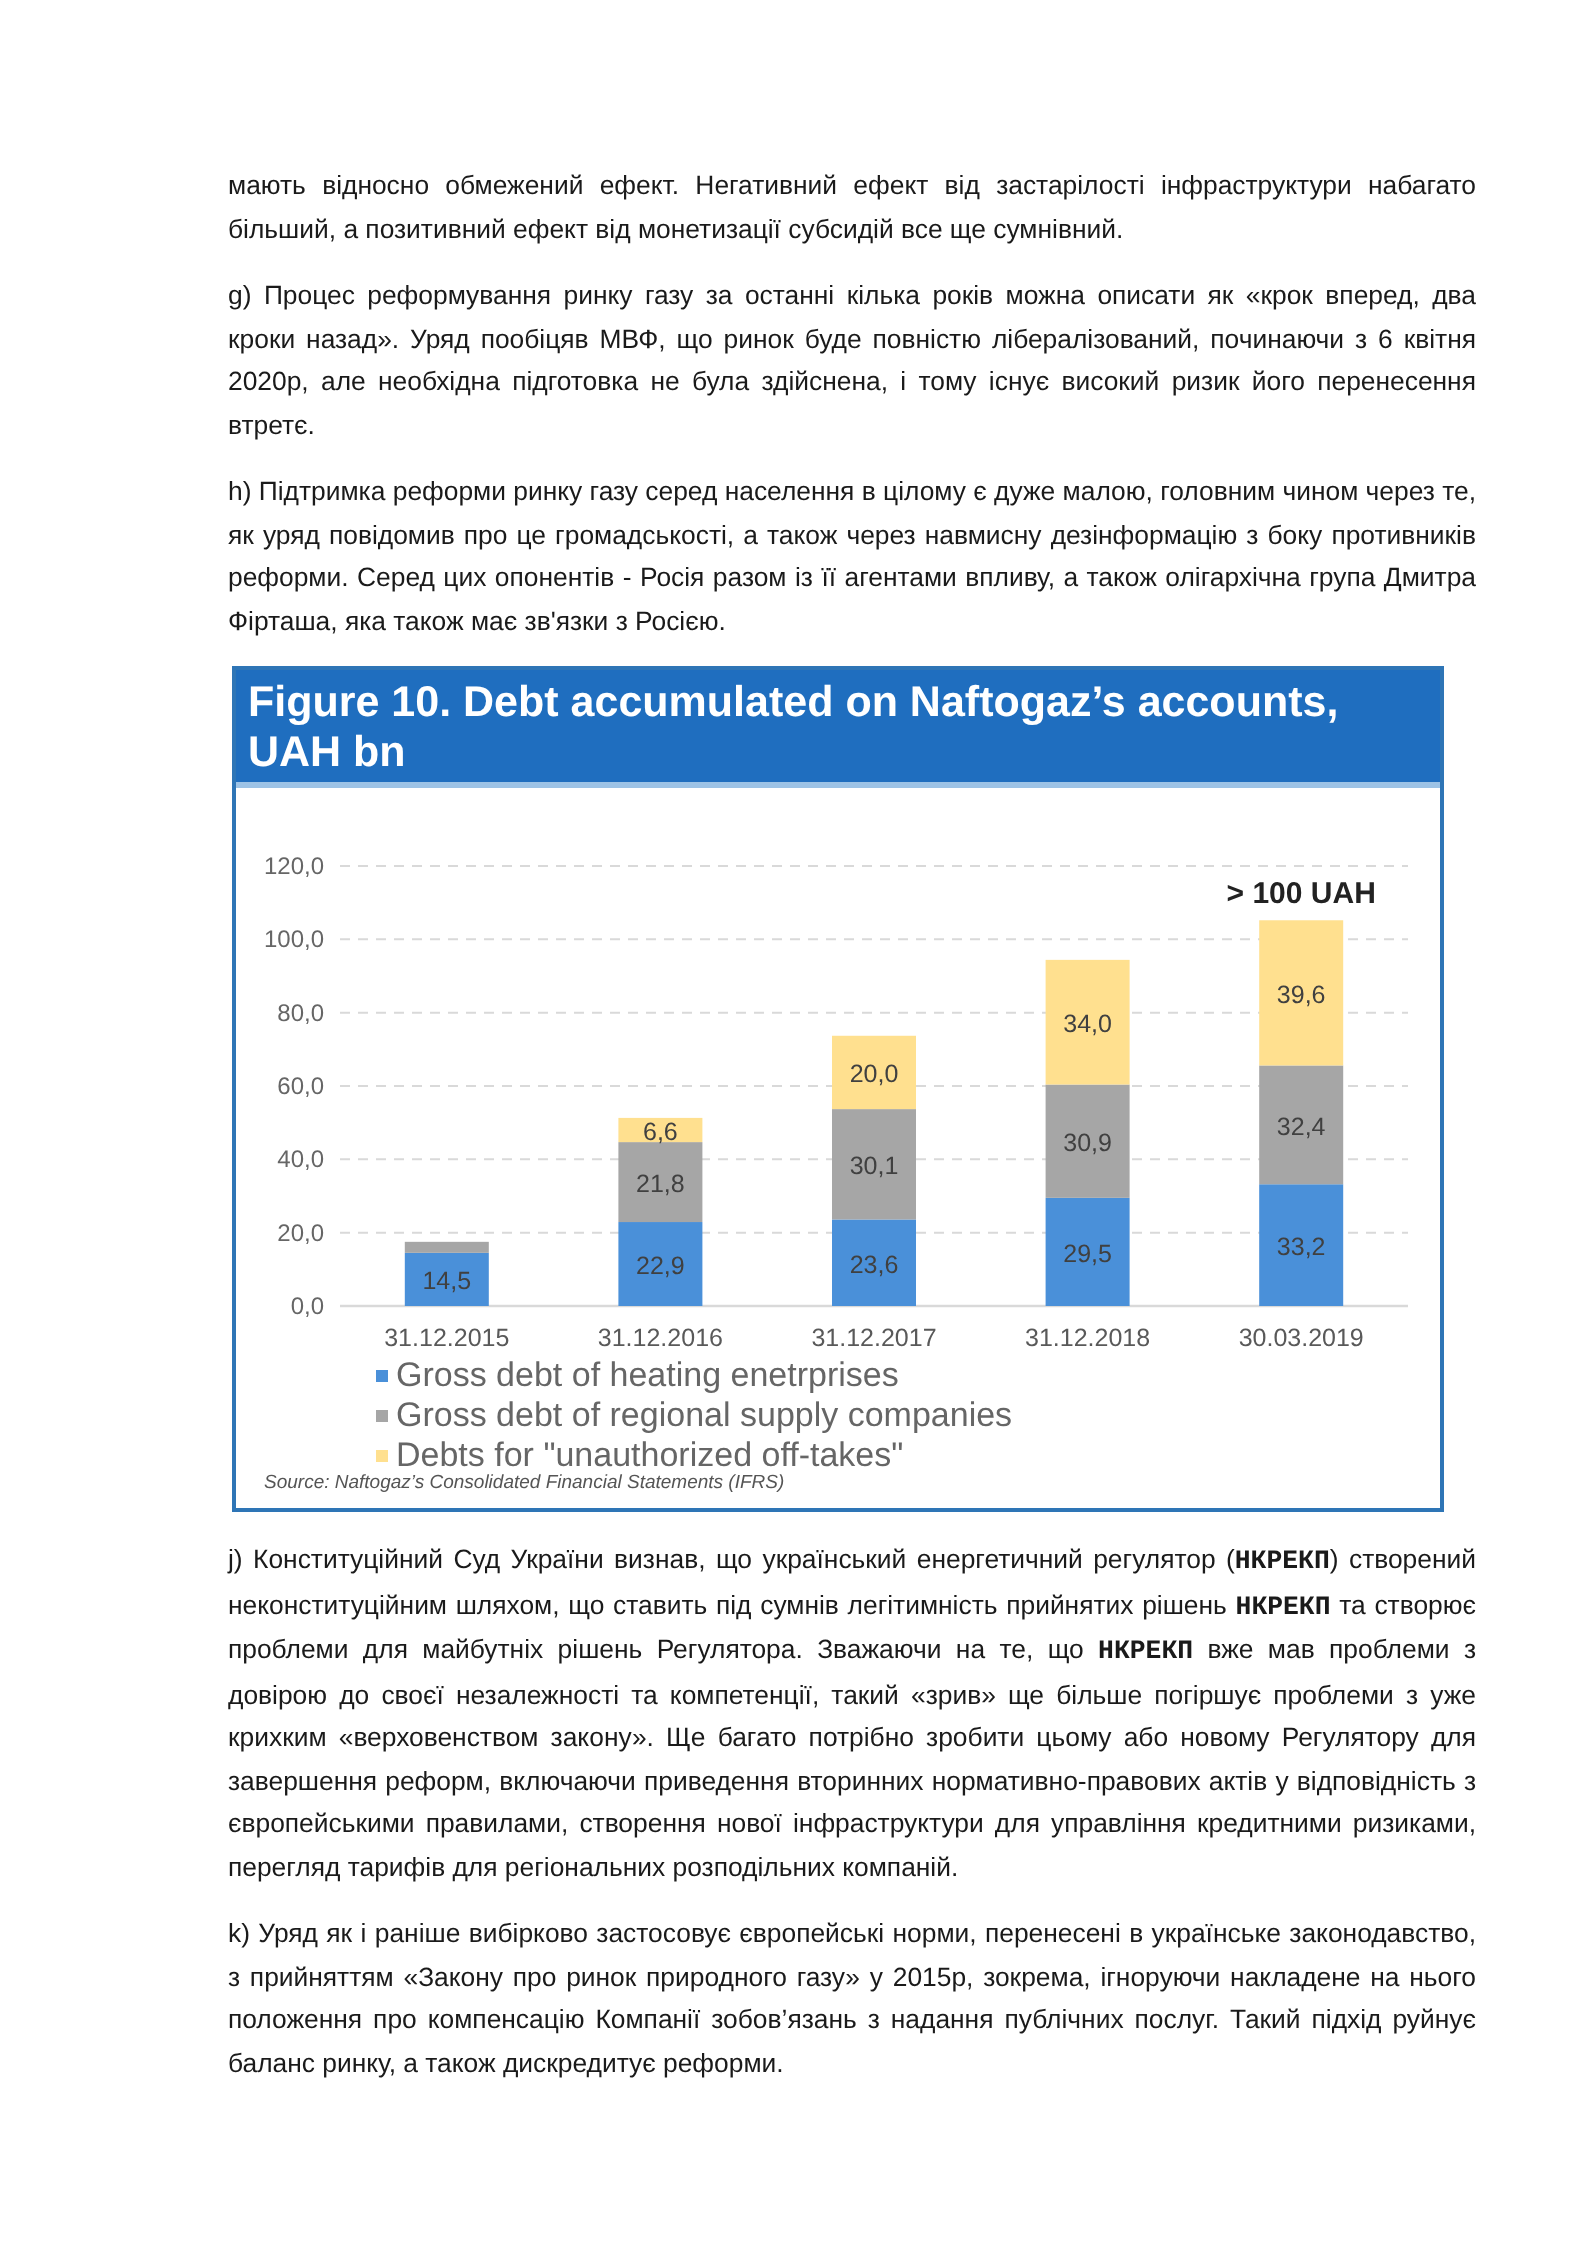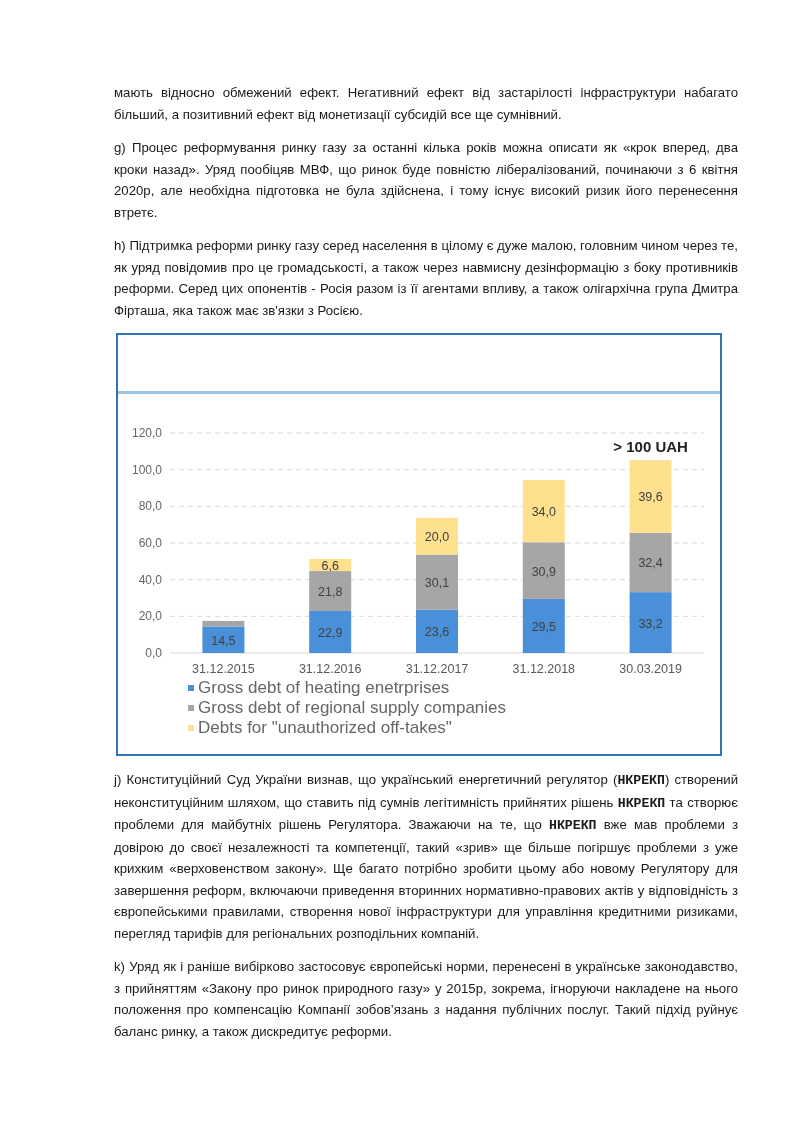--- a/index.html
+++ b/index.html
@@ -38,20 +38,24 @@
   </style>
 </head>
 <body>
 
 <div class="page">
   <p class="para">мають відносно обмежений ефект. Негативний ефект від застарілості інфраструктури набагато більший, а позитивний ефект від монетизації субсидій все ще сумнівний.</p>
   <p class="para">g) Процес реформування ринку газу за останні кілька років можна описати як «крок вперед, два кроки назад». Уряд пообіцяв МВФ, що ринок буде повністю лібералізований, починаючи з 6 квітня 2020р, але необхідна підготовка не була здійснена, і тому існує високий ризик його перенесення втретє.</p>
   <p class="para">h) Підтримка реформи ринку газу серед населення в цілому є дуже малою, головним чином через те, як уряд повідомив про це громадськості, а також через навмисну дезінформацію з боку противників реформи. Серед цих опонентів - Росія разом із її агентами впливу, а також олігархічна група Дмитра Фірташа, яка також має зв'язки з Росією.</p>
 
   <div class="figure">
+    <div class="fig-header">
+      <div>Figure 10. Debt accumulated on Naftogaz’s accounts,</div>
+      <div>UAH bn</div>
+    </div>
     <div class="fig-header-divider"></div>
     <svg id="chart" width="602" height="285">
         <text x="44" y="262" text-anchor="end" font-size="12" fill="#666" font-family="Liberation Sans, sans-serif">0,0</text>
         <line x1="52" x2="586" y1="221.33333333333334" y2="221.33333333333334" stroke="#d9d9d9" stroke-width="1" stroke-dasharray="5,4"></line>
         <text x="44" y="225.33333333333334" text-anchor="end" font-size="12" fill="#666" font-family="Liberation Sans, sans-serif">20,0</text>
         <line x1="52" x2="586" y1="184.66666666666669" y2="184.66666666666669" stroke="#d9d9d9" stroke-width="1" stroke-dasharray="5,4"></line>
         <text x="44" y="188.66666666666669" text-anchor="end" font-size="12" fill="#666" font-family="Liberation Sans, sans-serif">40,0</text>
         <line x1="52" x2="586" y1="148" y2="148" stroke="#d9d9d9" stroke-width="1" stroke-dasharray="5,4"></line>
         <text x="44" y="152" text-anchor="end" font-size="12" fill="#666" font-family="Liberation Sans, sans-serif">60,0</text>
         <line x1="52" x2="586" y1="111.33333333333334" y2="111.33333333333334" stroke="#d9d9d9" stroke-width="1" stroke-dasharray="5,4"></line>
@@ -89,19 +93,20 @@
         <rect x="511.5999999999999" y="197.13333333333333" width="42" height="60.866666666666674" fill="#4a90d9"></rect>
         <text x="532.5999999999999" y="232.56666666666666" text-anchor="middle" font-size="12.5" fill="#404040" font-family="Liberation Sans, sans-serif">33,2</text>
         <rect x="511.5999999999999" y="137.73333333333335" width="42" height="59.39999999999998" fill="#a6a6a6"></rect>
         <text x="532.5999999999999" y="172.43333333333334" text-anchor="middle" font-size="12.5" fill="#404040" font-family="Liberation Sans, sans-serif">32,4</text>
         <rect x="511.5999999999999" y="65.13333333333335" width="42" height="72.6" fill="#ffe08f"></rect>
         <text x="532.5999999999999" y="106.43333333333335" text-anchor="middle" font-size="12.5" fill="#404040" font-family="Liberation Sans, sans-serif">39,6</text>
         <text x="532.5999999999999" y="278" text-anchor="middle" font-size="12.5" fill="#595959" font-family="Liberation Sans, sans-serif">30.03.2019</text>
         <text x="532.5999999999999" y="56.66666666666666" text-anchor="middle" font-size="15" font-weight="bold" fill="#222" font-family="Liberation Sans, sans-serif">&gt; 100 UAH</text>
       </svg>
     <div class="legend" id="legend"><span class="legend-item"><span class="swatch" style="background: rgb(74, 144, 217);"></span><span>Gross debt of heating enetrprises</span></span><span class="legend-item"><span class="swatch" style="background: rgb(166, 166, 166);"></span><span>Gross debt of regional supply companies</span></span><br><span class="legend-item"><span class="swatch" style="background: rgb(255, 224, 143);"></span><span>Debts for "unauthorized off-takes"</span></span></div>
+    <div class="source">Source: Naftogaz’s Consolidated Financial Statements (IFRS)</div>
   </div>
 
   <p class="para">
     <span>j) Конституційний Суд України визнав, що український енергетичний регулятор (</span><b>НКРЕКП</b><span>) створений неконституційним шляхом, що ставить під сумнів легітимність прийнятих рішень </span><b>НКРЕКП</b><span> та створює проблеми для майбутніх рішень Регулятора. Зважаючи на те, що </span><b>НКРЕКП</b><span> вже мав проблеми з довірою до своєї незалежності та компетенції, такий «зрив» ще більше погіршує проблеми з уже крихким «верховенством закону». Ще багато потрібно зробити цьому або новому Регулятору для завершення реформ, включаючи приведення вторинних нормативно-правових актів у відповідність з європейськими правилами, створення нової інфраструктури для управління кредитними ризиками, перегляд тарифів для регіональних розподільних компаній.</span>
   </p>
   <p class="para">k) Уряд як і раніше вибірково застосовує європейські норми, перенесені в українське законодавство, з прийняттям «Закону про ринок природного газу» у 2015р, зокрема, ігноруючи накладене на нього положення про компенсацію Компанії зобов’язань з надання публічних послуг. Такий підхід руйнує баланс ринку, а також дискредитує реформи.</p>
 </div>
 
 </body></html>

